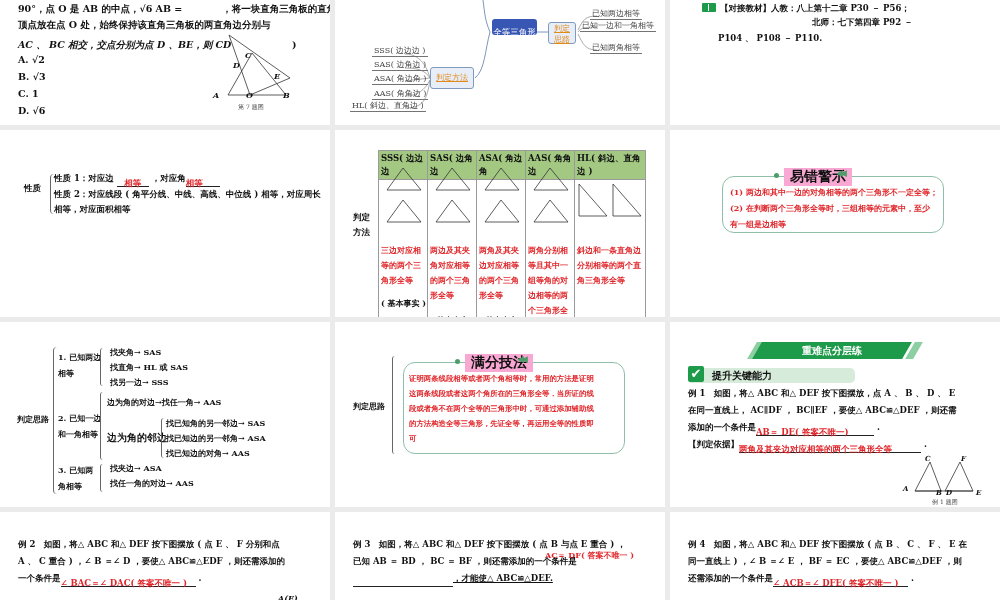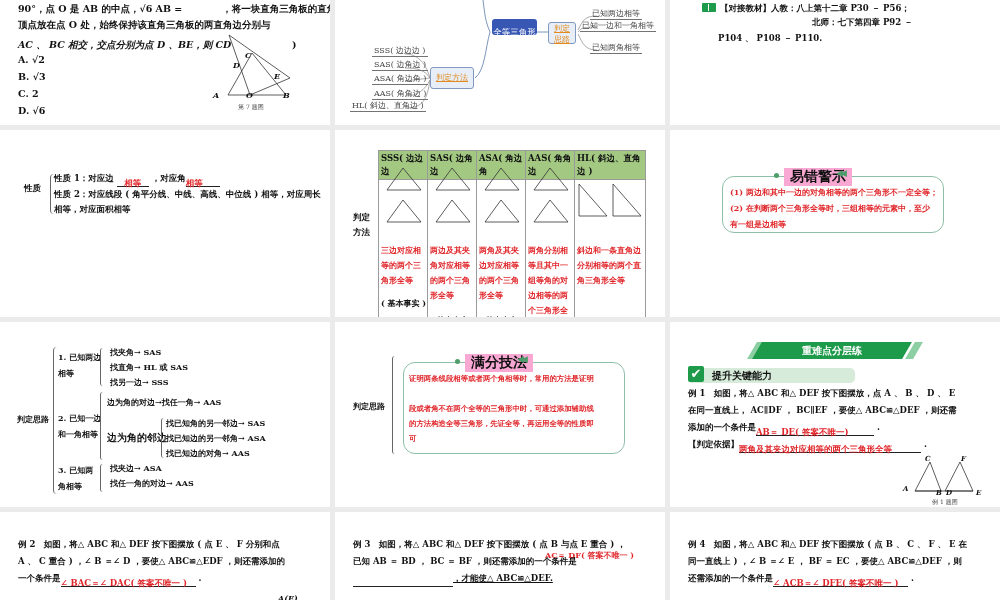--- a/index.html
+++ b/index.html
@@ -45,21 +45,21 @@
 
 <div class="slide c0 r0">
   <div class="t" style="left:18px;top:0px;">
     <span>90°，点 O 是 AB 的中点，</span><span>√6 AB =</span><span style="display:inline-block;width:40px;"></span><span>，将一块直角三角板的直角</span>
   </div>
   <div class="t" style="left:18px;top:16px;">顶点放在点 O 处，始终保持该直角三角板的两直角边分别与</div>
   <div class="t i" style="left:18px;top:36px;">AC 、 BC 相交，交点分别为点 D 、BE，则 CD</div>
   <div class="t" style="left:292px;top:36px;">)</div>
   <div class="t" style="left:18px;top:51px;">A. √2</div>
   <div class="t" style="left:18px;top:68px;">B. √3</div>
-  <div class="t" style="left:18px;top:85px;">C. 2</div>
+  <div class="t" style="left:18px;top:85px;">C. 1</div>
   <div class="t" style="left:18px;top:102px;">D. √6</div>
   <svg style="left:210px;top:35px;" width="80" height="70">
     <polyline points="18,60 42,18 76,60" fill="none" stroke="#333" stroke-width="0.8"></polyline>
     <line x1="18" y1="60" x2="76" y2="60" stroke="#333" stroke-width="0.8"></line>
     <line x1="19" y1="0" x2="40" y2="60" stroke="#333" stroke-width="0.8"></line>
     <line x1="19" y1="0" x2="80" y2="43" stroke="#333" stroke-width="0.8"></line>
     <line x1="40" y1="60" x2="80" y2="43" stroke="#333" stroke-width="0.8"></line>
   </svg>
   <div class="t i" style="left:213px;top:87px;font-size:8px;">A</div>
   <div class="t i" style="left:246px;top:87px;font-size:8px;">O</div>
@@ -211,20 +211,21 @@
 </div>
 
 <div class="slide c1 r2">
   <div class="t" style="left:18px;top:76px;font-size:8px;">判定思路</div>
   <div class="brace" style="left:57px;top:34px;width:3px;height:98px;"></div>
   <div class="callout" style="left:68px;top:40px;width:222px;height:92px;"></div>
   <div class="dot" style="left:120px;top:37px;"></div>
   <div class="callout-title" style="left:130px;top:32px;">满分技法</div>
   <div class="arrows" style="left:182px;top:32px;">◀◀</div>
   <div class="t red" style="left:74px;top:48px;font-size:7.4px;">证明两条线段相等或者两个角相等时，常用的方法是证明</div>
+  <div class="t red" style="left:74px;top:63px;font-size:7.4px;">这两条线段或者这两个角所在的三角形全等．当所证的线</div>
   <div class="t red" style="left:74px;top:93px;font-size:7.4px;">的方法构造全等三角形，先证全等，再运用全等的性质即</div>
   <div class="t red" style="left:74px;top:78px;font-size:7.4px;">段或者角不在两个全等的三角形中时，可通过添加辅助线</div>
   <div class="t red" style="left:74px;top:108px;font-size:7.4px;">可</div>
 </div>
 
 <div class="slide c2 r2">
   <div class="stripe" style="left:82px;"></div>
   <div class="banner"></div>
   <div class="banner-text">重难点分层练</div>
   <div class="stripe" style="left:240px;"></div>

